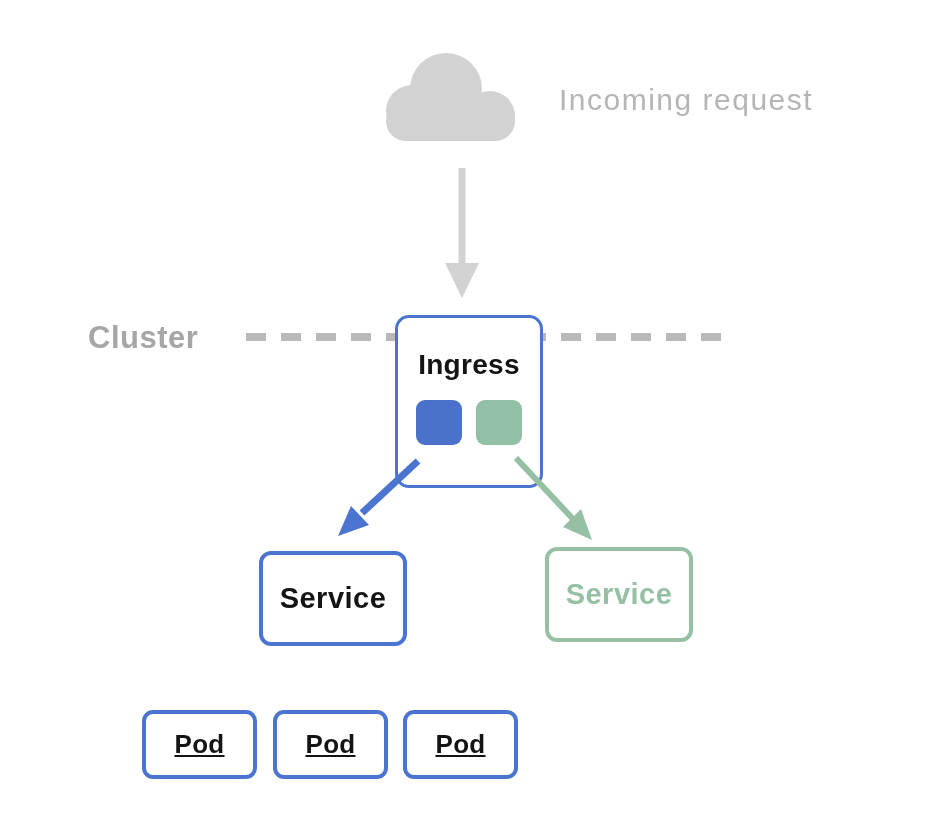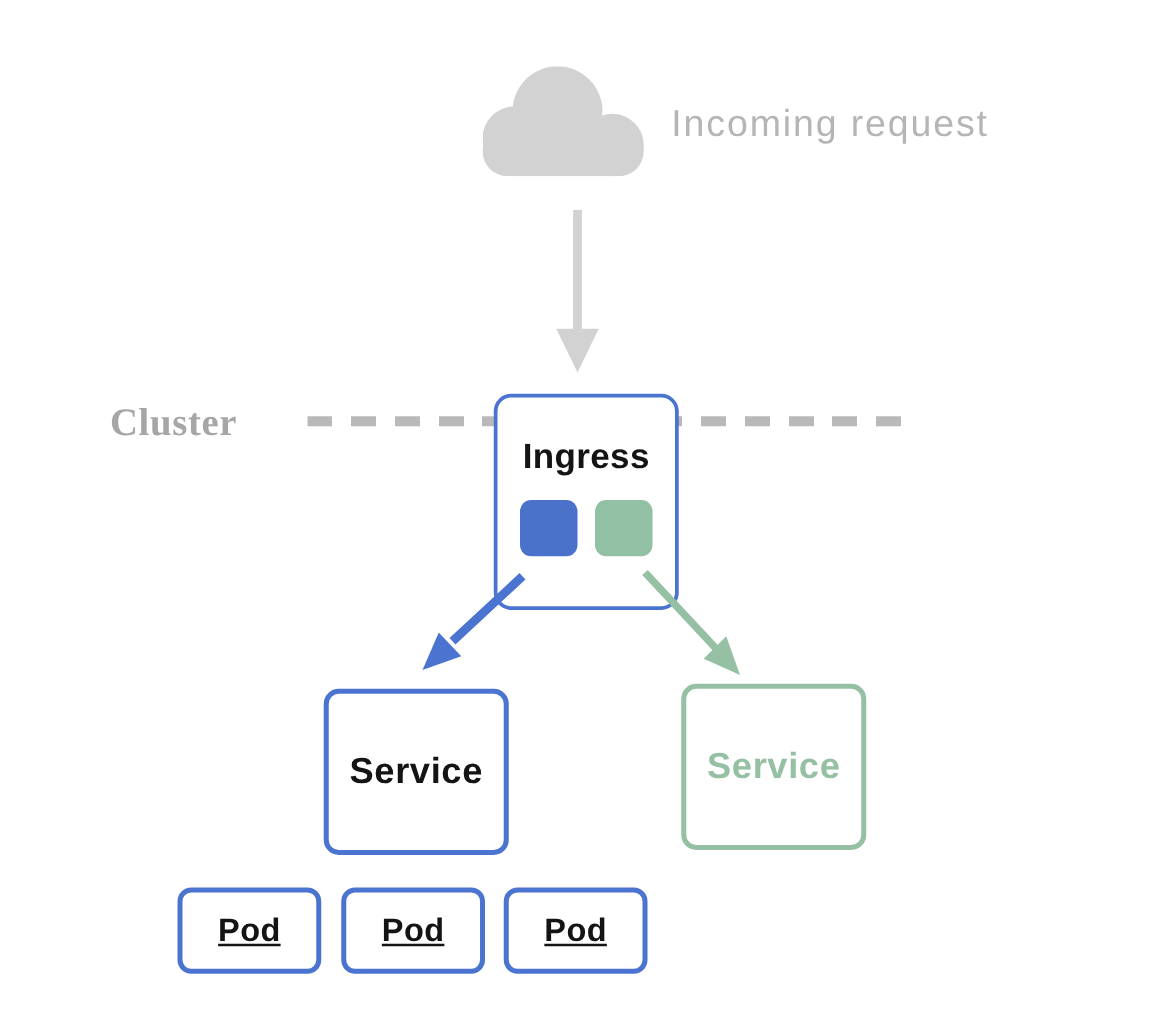--- a/index.html
+++ b/index.html
@@ -12,29 +12,29 @@
   *{box-sizing:border-box; margin:0; padding:0;}
   html,body{width:938px; height:824px; background:var(--bg);}
   body{font-family:"Liberation Sans", sans-serif;}
   .canvas{position:relative; width:938px; height:824px; background:var(--bg); overflow:hidden;}
 
   .cloud{position:absolute; left:386px; top:53px; width:134px; height:88px; z-index:2;}
   .cloud svg{display:block; width:100%; height:100%;}
   .cloud-fill{fill:var(--gray-shape);}
 
   .incoming-label{
-    position:absolute; left:537px; top:83px;
+    position:absolute; left:559px; top:83px;
     font-size:30px; font-weight:400; letter-spacing:1.5px;
     color:var(--gray-text); white-space:nowrap; z-index:2;
   }
 
   .cluster-label{
     position:absolute; left:88px; top:320px;
     font-size:31px; font-weight:700; letter-spacing:0.5px;
-    color:var(--cluster-text); z-index:2;font-family:Liberation Serif, serif;
+    color:var(--cluster-text); z-index:2;
   }
 
   .cluster-line{
     position:absolute; left:246px; top:333px; width:490px; height:8px;
     background:repeating-linear-gradient(to right, var(--dash) 0 20px, transparent 20px 35px);
     z-index:1;
   }
 
   .node{
     position:absolute; background:#fff; border-radius:12px;
@@ -46,21 +46,21 @@
     left:395px; top:315px; width:148px; height:173px;
     border:3px solid var(--blue); border-radius:14px;
     flex-direction:column; justify-content:flex-start; padding-top:31px;align-items:center;
   }
   .ingress-title{font-size:28px; font-weight:700; letter-spacing:0.3px;}
   .backend-row{display:flex; gap:14px; margin-top:19px;}
   .backend-square{width:46px; height:45px; border-radius:9px;}
   .backend-square.blue{background:var(--blue-fill);}
   .backend-square.green{background:var(--green-fill);}
 
-  .service{width:148px; height:133px; border-radius:12px; font-size:29px; letter-spacing:0.5px;}
+  .service{width:148px; height:95px; border-radius:12px; font-size:29px; letter-spacing:0.5px;}
   .service.blue{left:259px; top:551px; border:4px solid var(--blue);}
   .service.green{left:545px; top:547px; border:4px solid var(--green); color:var(--green);}
 
   .pod{width:115px; height:69px; border:4px solid var(--blue); border-radius:11px; font-size:26px; letter-spacing:0.3px;text-decoration:underline;}
   .pod.p1{left:142px; top:710px;}
   .pod.p2{left:273px; top:710px;}
   .pod.p3{left:403px; top:710px;}
 
   .arrows{position:absolute; left:0; top:0; width:938px; height:824px; z-index:5; pointer-events:none;}
   .arrow-gray line{stroke:var(--gray-shape);}

